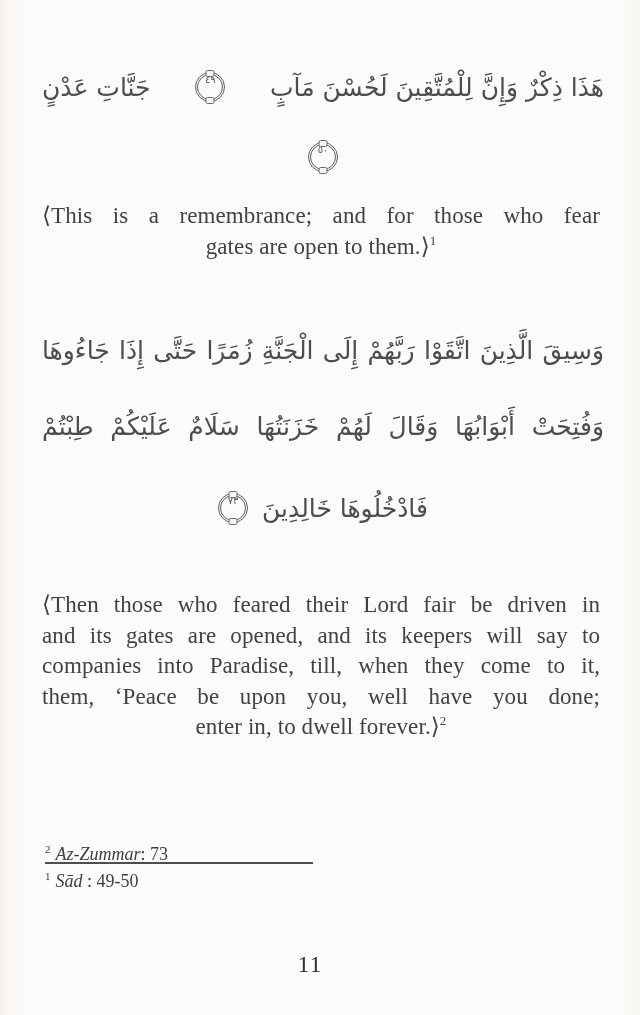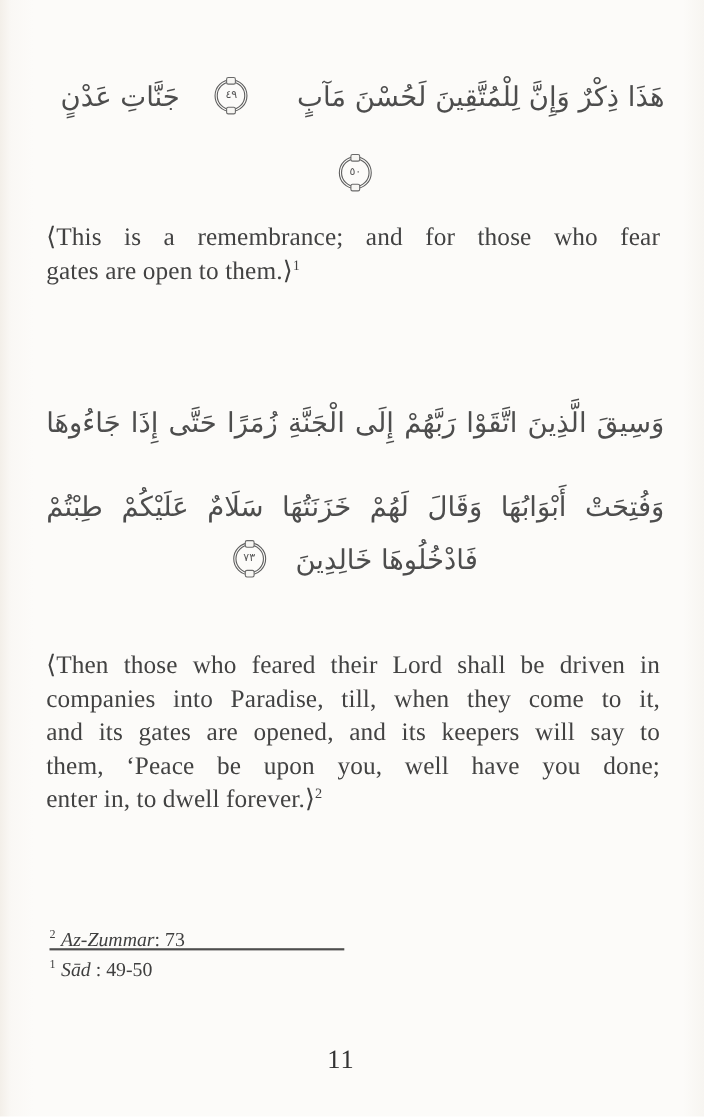--- a/index.html
+++ b/index.html
@@ -11,53 +11,53 @@
     overflow:hidden;
   }
   
   .ar {
     position:absolute; left:42px; right:36px;
     direction:rtl; unicode-bidi:embed;
     font-family:"DejaVu Sans", sans-serif;
     font-size:25px; color:#4d4d4d;
     display:flex; align-items:center;
   }
-  .ar .seg { white-space:nowrap;margin-left:13px; }
+  .ar .seg { white-space:nowrap; }
   .ar-justify { justify-content:space-between; }
   .ar-center { justify-content:center; gap:14px; }
   .ar-block { position:absolute; left:42px; right:36px; direction:rtl; unicode-bidi:embed;
     font-family:"DejaVu Sans", sans-serif; font-size:25px; color:#4d4d4d;
-    text-align:justify; text-align-last:justify;margin-top:34px; }
+    text-align:justify; text-align-last:justify; }
   
   .ayah {
     position:relative; flex:0 0 auto;
     width:30px; height:30px; border-radius:50%;
     border:3px double #5e5e5e;
-    display:inline-flex; align-items:center; justify-content:center;
+    display:inline-flex; justify-content:center;
     background:#fcfbf9;
   }
   .ayah::before, .ayah::after {
     content:""; position:absolute; width:7px; height:5px;
     border:1px solid #6a6a6a; border-radius:2px; background:#f7f6f3;
     left:50%; transform:translateX(-50%);
   }
   .ayah::before { top:-5px; }
   .ayah::after  { bottom:-5px; }
   .ayah .num {
     font-size:10px; line-height:1; color:#555;
     font-family:"DejaVu Sans", sans-serif;
   }
   
   .en {
     position:absolute; left:42px; right:40px;
     font-size:23px; line-height:30.5px; color:#424242;
     letter-spacing:0.1px;
   }
   .en .jline { text-align:justify; text-align-last:justify; }
-  .en .lastline { text-align:left; }
+  .en .lastline { text-align:center; }
   .en sup { font-size:13px; vertical-align:super; line-height:0; }
   
   .fn-rule { position:absolute; left:45px; width:268px; height:2px; background:#4e4e4e; }
   .fn { position:absolute; left:45px; font-size:18px; color:#3f3f3f; }
   .fn sup { font-size:11px; vertical-align:super; margin-right:5px; line-height:0; }
   .fn .src { font-style:italic; }
   .page-number { position:absolute; left:0; right:20px; text-align:center;
     font-size:24px; color:#333; letter-spacing:1px; }
 </style>
 </head>
@@ -89,23 +89,23 @@
   <div class="ar-block" style="top:412px; height:62px;">وَفُتِحَتْ أَبْوَابُهَا وَقَالَ لَهُمْ خَزَنَتُهَا سَلَامٌ عَلَيْكُمْ طِبْتُمْ</div>
 
   <div class="ar ar-center" style="top:478px; height:60px;">
     <span class="seg">فَادْخُلُوهَا خَالِدِينَ</span>
     <span class="ayah">
       <span class="num">٧٣</span>
     </span>
   </div>
 
   <div class="en" style="top:590px;">
-    <div class="jline">⟨Then those who feared their Lord shall be driven in</div>
+    <div class="jline">⟨Then those who feared their Lord fair be driven in</div>
+    <div class="jline">and its gates are opened, and its keepers will say to</div>
     <div class="jline">companies into Paradise, till, when they come to it,</div>
-    <div class="jline">and its gates are opened, and its keepers will say to</div>
     <div class="jline">them, ‘Peace be upon you, well have you done;</div>
     <div class="lastline"><span>enter in, to dwell forever.⟩</span><sup>2</sup></div>
   </div>
 
   <div class="fn-rule" style="top:862px;"></div>
 
   <div class="fn" style="top:871px;">
     <sup>1</sup><span class="src">Sād</span><span> : 49-50</span>
   </div>
 

